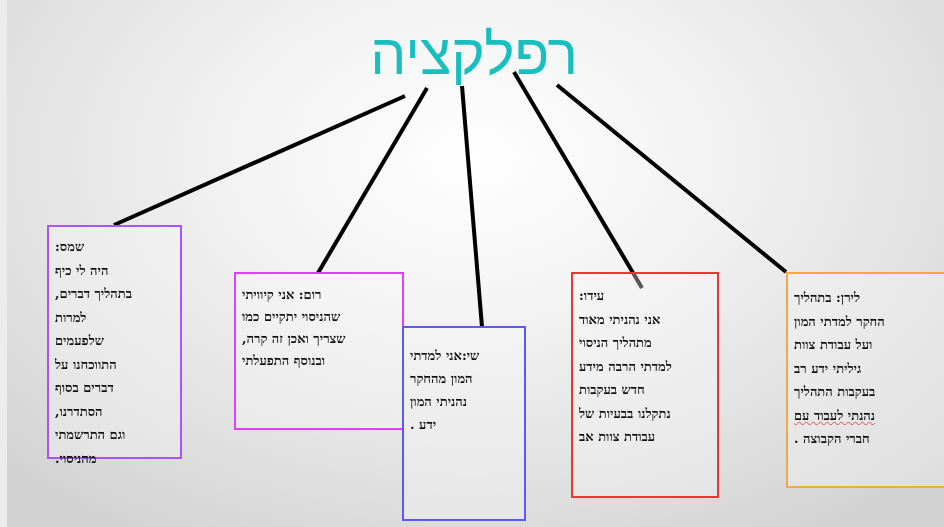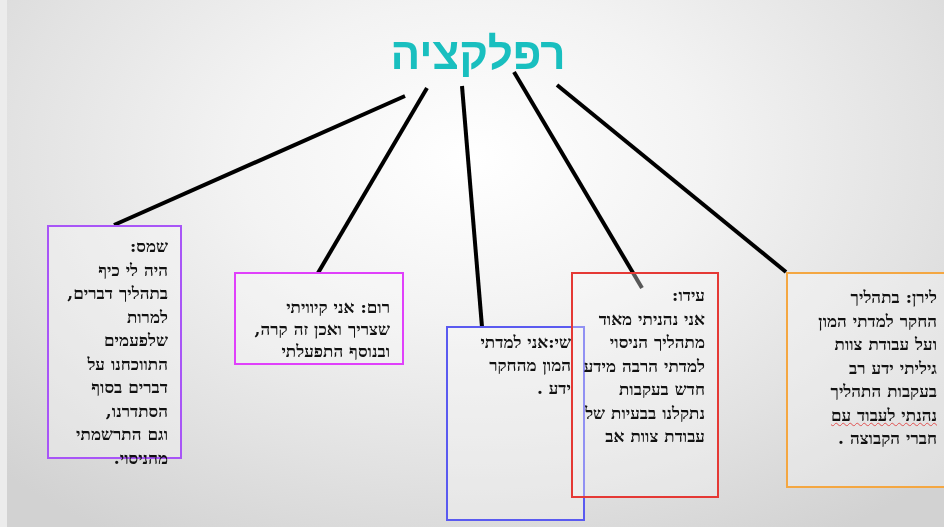--- a/index.html
+++ b/index.html
@@ -7,34 +7,34 @@
     width: 944px; height: 527px; overflow: hidden; position: relative;
     background: radial-gradient(ellipse 70% 85% at 50% 30%, #ffffff 0%, #f3f3f3 35%, #e2e2e2 70%, #d2d2d2 100%);
     font-family: "DejaVu Sans", sans-serif;
   }
   .left-strip {
     position: absolute; left: 0; top: 0; width: 7px; height: 527px;
     background: #ececec;
   }
   .title {
     position: absolute; left: 378px; top: 28px; width: 200px; text-align: center;
-    font-family: "Liberation Sans", sans-serif; font-weight: bold; font-size: 44px;
+    font-family: "Liberation Sans", sans-serif; font-weight: normal; font-size: 57px;
     color: var(--title-color, #19bfbf); direction: rtl; line-height: 52px;
   }
   svg.connectors { position: absolute; left: 0; top: 0; }
   .box {
     position: absolute; box-sizing: border-box; background: rgba(248,248,248,0.35);
-    direction: rtl; text-align: right;
-    font-family: "DejaVu Serif", serif; font-weight: bold; font-size: 17px;
+    direction: rtl; text-align: left;
+    font-family: "DejaVu Serif", serif; font-weight: bold; font-size: 13px;
     line-height: 23px; color: #111; padding: 10px 12px 0 6px;
   }
   .box .line { display: block; white-space: nowrap; }
   #box-shams { left: 47px; top: 225px; width: 135px; height: 234px; border: 2px solid #a855f7; padding-top: 8px; line-height: 23.5px; }
-  #box-rom { left: 234px; top: 272px; width: 170px; height: 93px; border: 2px solid #e040fb; padding-top: 22px; line-height: 22px; }
-  #box-shay { left: 402px; top: 326px; width: 139px; height: 195px; border: 2px solid #5a5af0; padding-top: 3px; line-height: 23px; margin-left: 44px; }
+  #box-rom { left: 234px; top: 272px; width: 170px; height: 158px; border: 2px solid #e040fb; padding-top: 10px; line-height: 22px; }
+  #box-shay { left: 402px; top: 326px; width: 124px; height: 195px; border: 2px solid #5a5af0; padding-top: 16px; line-height: 23px; }
   #box-ido { left: 571px; top: 272px; width: 148px; height: 226px; border: 2px solid #e53935; padding-top: 10px; line-height: 23.5px; }
   #box-liran { left: 786px; top: 272px; width: 165px; height: 216px; border: 2px solid #f4a742; padding-top: 12px; line-height: 23.5px; }
   .spell { text-decoration: underline wavy #e05050; text-decoration-thickness: 1px; }
 </style>
 </head>
 <body>
 
 <div class="left-strip"></div>
 
 <div class="title">רפלקציה</div>
@@ -55,27 +55,29 @@
   <span class="line">שלפעמים</span>
   <span class="line">התווכחנו על</span>
   <span class="line">דברים בסוף</span>
   <span class="line">הסתדרנו,</span>
   <span class="line">וגם התרשמתי</span>
   <span class="line">מהניסוי.</span>
 </div>
 
 <div class="box" id="box-rom">
   <span class="line">רום: אני קיוויתי</span>
+  <span class="line">שהניסוי יתקיים כמו</span>
   <span class="line">שצריך ואכן זה קרה,</span>
   <span class="line">ובנוסף התפעלתי</span>
 </div>
 
 <div class="box" id="box-shay">
   <span class="line">שי:אני למדתי</span>
   <span class="line">המון מהחקר</span>
+  <span class="line">נהניתי המון</span>
   <span class="line">ידע .</span>
 </div>
 
 <div class="box" id="box-ido">
   <span class="line">עידו:</span>
   <span class="line">אני נהניתי מאוד</span>
   <span class="line">מתהליך הניסוי</span>
   <span class="line">למדתי הרבה מידע</span>
   <span class="line">חדש בעקבות</span>
   <span class="line">נתקלנו בבעיות של</span>

